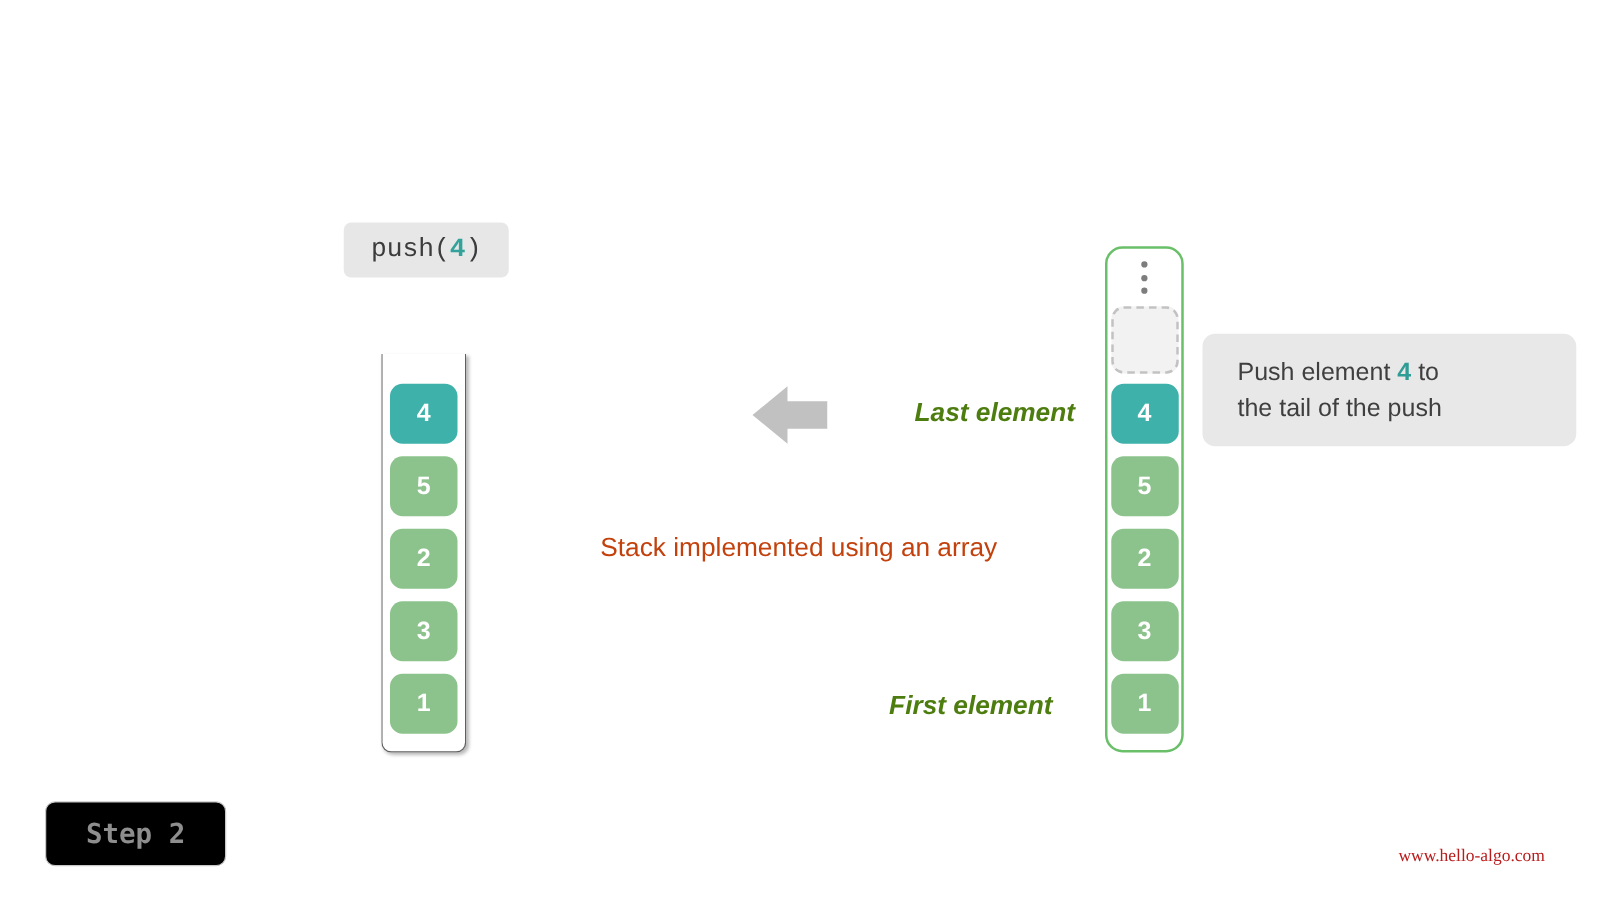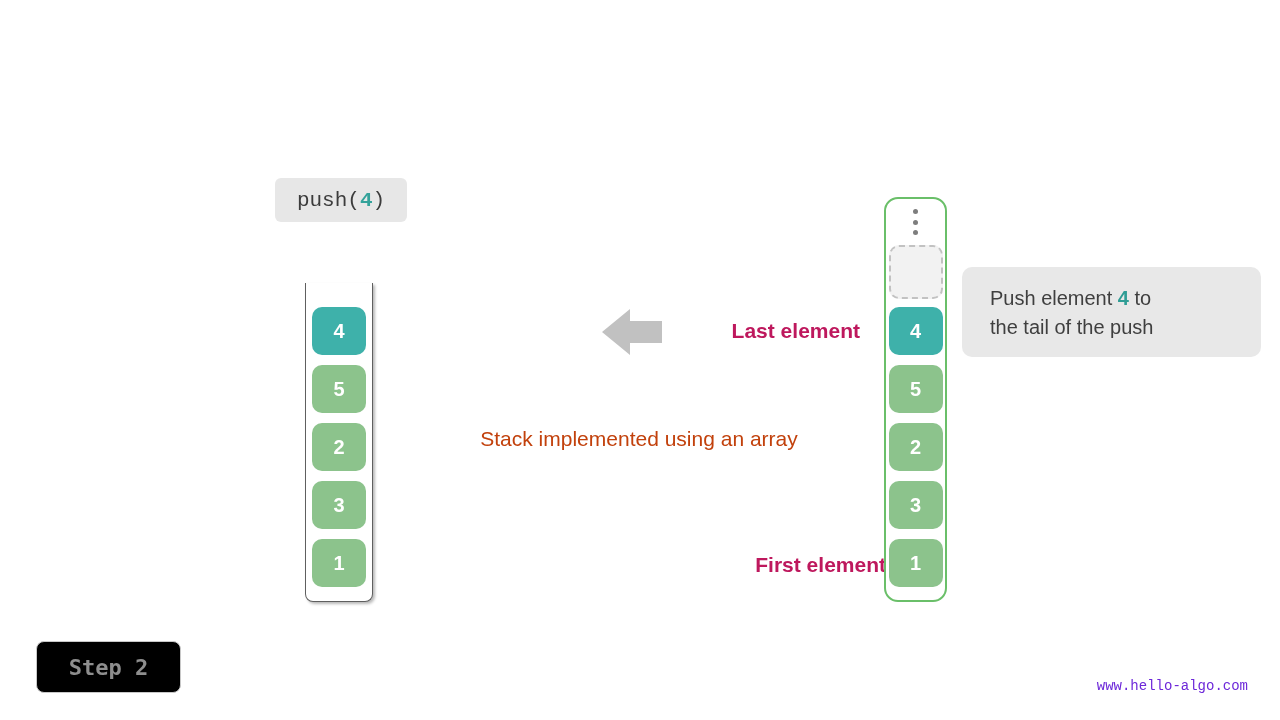--- a/index.html
+++ b/index.html
@@ -56,24 +56,24 @@
   .slot-empty{
     margin-top:10px;width:54px;height:54px;box-sizing:border-box;
     background:#f2f2f2;border:2px dashed #c2c2c2;border-radius:10px;
   }
   .array-frame .cell{margin-top:10px;}
   .array-frame .cell.first{margin-top:8px;}
 
   
   .arrow-wrap{left:600px;top:306px;width:62px;height:52px;}
   .lbl-bold{
-    font-size:21px;font-weight:bold;color:#be185d;text-align:right;
+    font-size:21px;font-weight:bold;color:#4d7c0f;text-align:right;font-style:italic;
   }
   .lbl-last{left:660px;top:319px;width:200px;}
-  .lbl-first{left:686px;top:553px;width:200px;}
+  .lbl-first{left:642px;top:553px;width:200px;}
   .caption{
     left:429px;top:427px;width:420px;text-align:center;
     font-size:21px;color:#c2410c;
   }
 
   
   .callout{
     left:962px;top:267px;width:299px;height:90px;box-sizing:border-box;
     background:#e8e8e8;border-radius:10px;
     padding:17px 20px 0 28px;
@@ -85,23 +85,23 @@
   .step-box{
     left:36px;top:641px;width:145px;height:52px;box-sizing:border-box;
     background:#000000;border:1.5px solid #c8c8c8;border-radius:8px;
     display:flex;align-items:center;justify-content:center;
     font-family:"DejaVu Sans Mono", monospace;
     font-size:22px;font-weight:bold;color:#8e8e8e;
   }
 
   
   .watermark{
-    right:32px;top:678px;
-    font-family:Liberation Mono, monospace;
-    font-size:14px;color:#6d28d9;
+    right:44px;top:678px;
+    font-family:Liberation Serif, serif;
+    font-size:14px;color:#b91c1c;
   }
 </style>
 </head>
 <body>
 
 <div class="abs op-box">
   <span>push(</span>
     <span class="arg">4</span>
     <span>)</span>
 </div>

